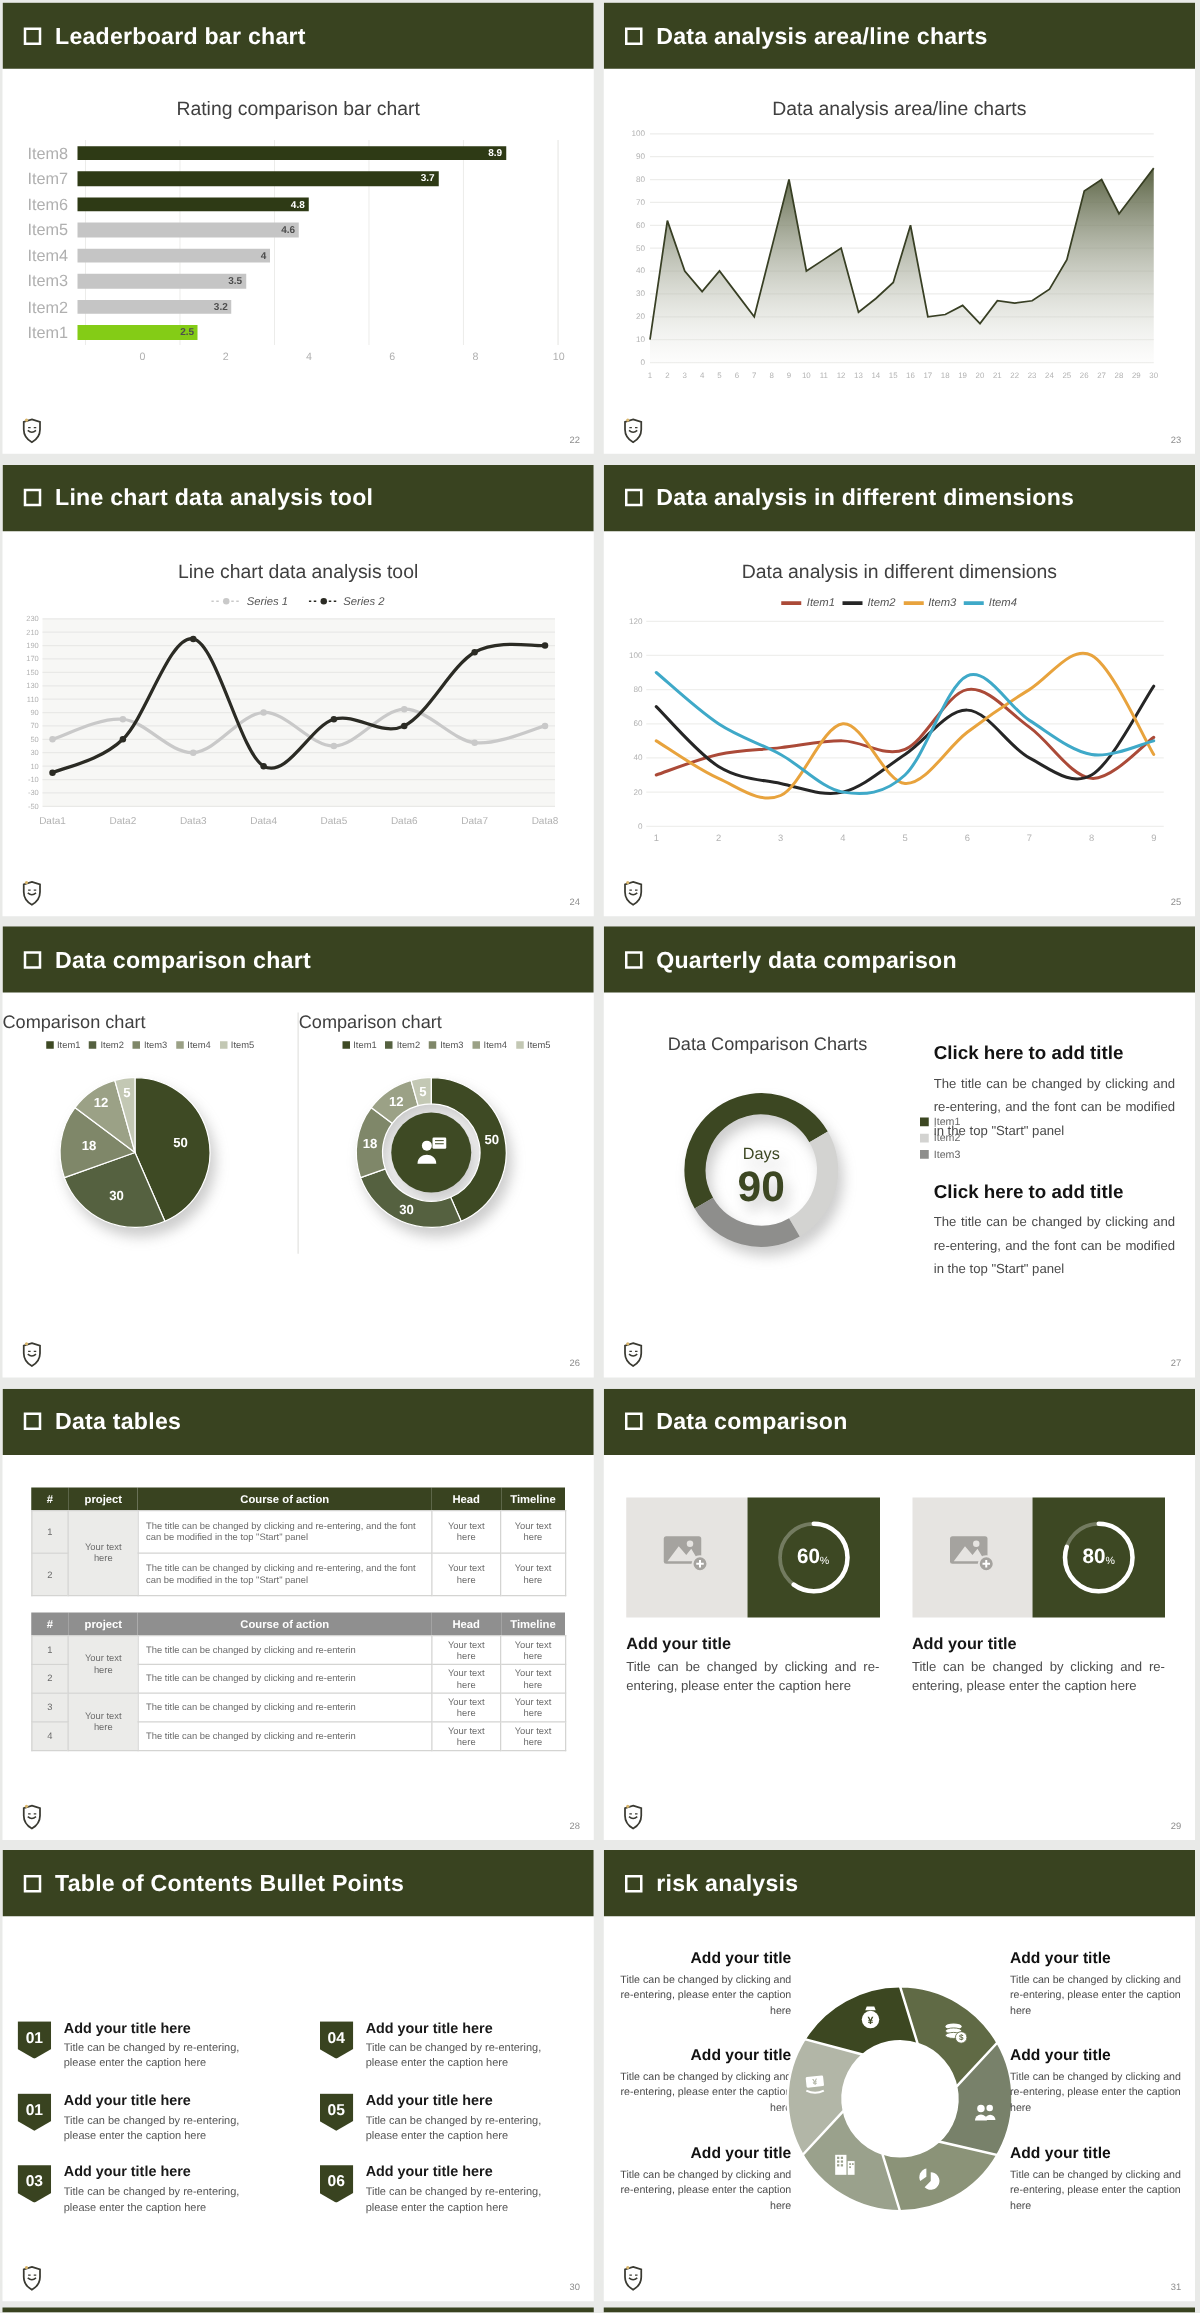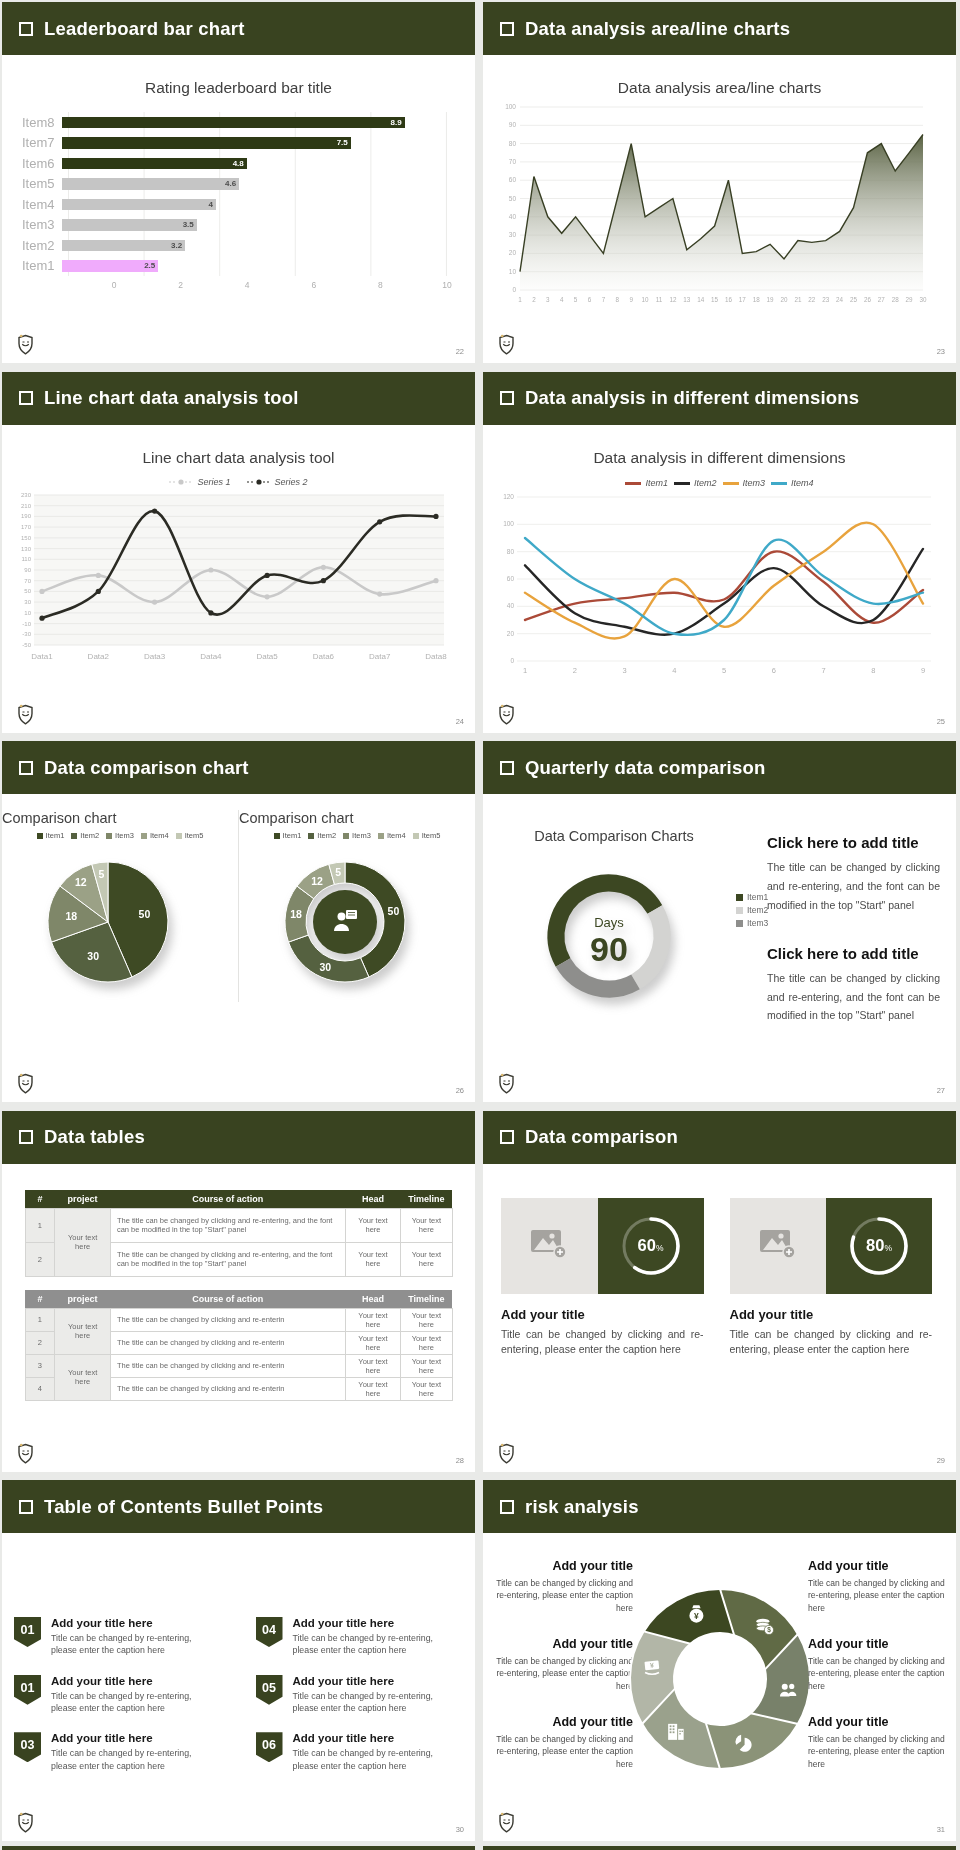--- a/index.html
+++ b/index.html
@@ -39,21 +39,21 @@
   .leg5{display:flex;justify-content:center;gap:7px;font-size:7.5px;color:#555;margin-bottom:2px;}
   .l5i{display:inline-flex;align-items:center;gap:3px;}
   .l5i .sw{width:6px;height:6px;display:inline-block;}
   
   .q-left{position:absolute;left:6px;top:34px;width:250px;text-align:center;}
   .q-left .ct{padding-top:0;font-size:14.5px;}
   #donut90{margin-top:14px;}
   .q-leg{position:absolute;left:253px;top:95px;}
   .qlegi{font-size:8.5px;color:#666;margin:3px 0;display:flex;align-items:center;gap:4px;}
   .qlegi span{width:7px;height:7px;display:inline-block;flex:none;}
-  .q-right{position:absolute;left:284px;top:40px;right:16px;}
+  .q-right{position:absolute;left:264px;top:40px;right:16px;}
   .qb h4{font-size:15px;margin:0 0 7px;color:#131313;}
   .qb p{font-size:10.5px;color:#4a4a4a;margin:0;line-height:1.8;text-align:justify;}
   .qb+.qb{margin-top:30px;}
   
   #table1{margin-top:26px;}
   #table2{margin-top:13px;}
   .dt{border-collapse:collapse;width:428px;margin:0 auto;table-layout:fixed;}
   .dt th{font-size:9px;color:#fff;padding:4px 3px;font-weight:bold;}
   .t1 th{background:#394320;}
   .t2 th{background:#8f8f8f;}
@@ -97,36 +97,36 @@
 <body>
 
 <div class="grid">
 
   <section class="slide">
     <header class="sh">
       <span class="sq"></span>
       <h2>Leaderboard bar chart</h2>
     </header>
     <div class="sc">
-      <p class="ct">Rating leaderboard bar title</p>
+      <p class="ct">Rating comparison bar chart</p>
       <div id="bar-chart">
           <div class="bgrid"></div>
           <div class="brow">
             <span class="blab">Item8</span>
             <div class="btrack">
               <div class="bbar" style="width:89%;background:#2e3a15">
                 <span class="bval" style="color:#fff">8.9</span>
               </div>
             </div>
           </div>
           <div class="brow">
             <span class="blab">Item7</span>
             <div class="btrack">
               <div class="bbar" style="width:75%;background:#2e3a15">
-                <span class="bval" style="color:#fff">7.5</span>
+                <span class="bval" style="color:#fff">3.7</span>
               </div>
             </div>
           </div>
           <div class="brow">
             <span class="blab">Item6</span>
             <div class="btrack">
               <div class="bbar" style="width:48%;background:#2e3a15">
                 <span class="bval" style="color:#fff">4.8</span>
               </div>
             </div>
@@ -159,21 +159,21 @@
             <span class="blab">Item2</span>
             <div class="btrack">
               <div class="bbar" style="width:32%;background:#c5c5c5">
                 <span class="bval" style="color:#4d4d4d">3.2</span>
               </div>
             </div>
           </div>
           <div class="brow">
             <span class="blab">Item1</span>
             <div class="btrack">
-              <div class="bbar" style="width:25%;background:#f0abfc">
+              <div class="bbar" style="width:25%;background:#84cc16">
                 <span class="bval" style="color:#4d4d4d">2.5</span>
               </div>
             </div>
           </div>
           <div class="bticks">
             <span style="left:calc(46px + (100% - 46px)*0)">0</span>
             <span style="left:calc(46px + (100% - 46px)*0.2)">2</span>
             <span style="left:calc(46px + (100% - 46px)*0.4)">4</span>
             <span style="left:calc(46px + (100% - 46px)*0.6)">6</span>
             <span style="left:calc(46px + (100% - 46px)*0.8)">8</span>

